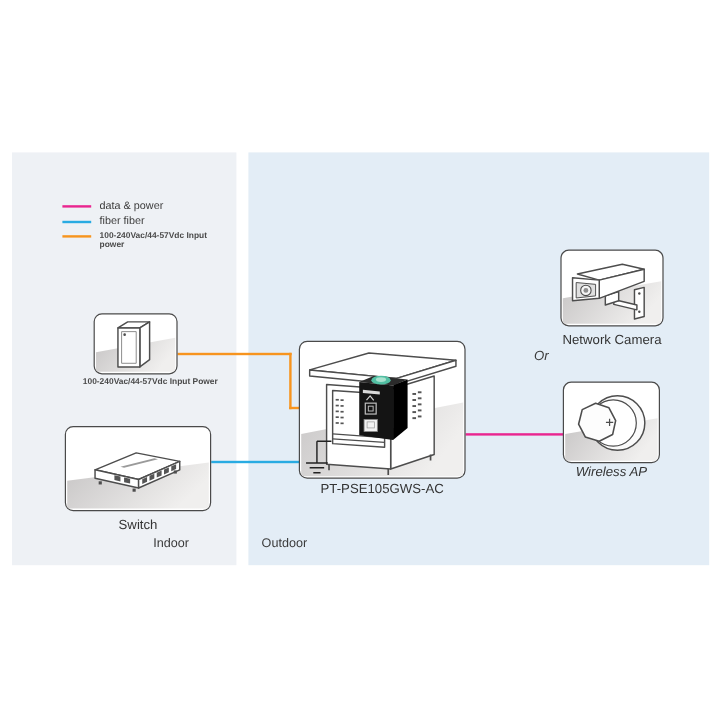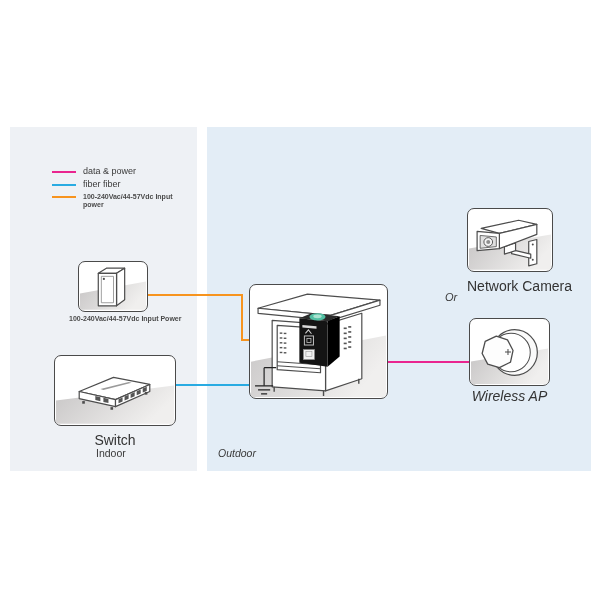--- a/index.html
+++ b/index.html
@@ -8,21 +8,21 @@
   .panel{position:absolute;top:127px;height:344px;}
   .panel-indoor{left:10px;width:187px;}
   .panel-outdoor{left:207px;width:384px;}
 
   .conn{position:absolute;}
 
   .device-box{position:absolute;background:#fff;border:1.6px solid #4a4a4a;
               border-radius:7px;box-sizing:border-box;overflow:hidden;}
   .device-box svg{display:block;width:100%;height:100%;}
 
-  .device-caption{position:absolute;font-size:14px;color:#333;text-align:center;
+  .device-caption{position:absolute;font-size:11px;color:#333;text-align:center;
                   white-space:nowrap;}
   .small-caption{position:absolute;font-size:7px;font-weight:bold;color:#4a4a4a;
                  white-space:nowrap;letter-spacing:0px;}
 
   .legend{position:absolute;left:52px;top:167px;}
   .legend-row{display:flex;align-items:center;margin-bottom:4px;}
   .legend-row.wrap{align-items:flex-start;margin-bottom:0;}
   .legend-swatch{width:24px;height:2px;margin-right:7px;flex:0 0 auto;}
   .legend-row.wrap .legend-swatch{margin-top:3px;}
   .legend-label{font-size:9px;line-height:9px;color:#3a3a3a;}
@@ -188,20 +188,21 @@
 
       <g stroke="#222" stroke-width="1.2">
         <line x1="14" y1="82" x2="26" y2="82"></line>
         <line x1="14" y1="82" x2="14" y2="100"></line>
         <line x1="5" y1="100" x2="23" y2="100"></line>
         <line x1="8" y1="104" x2="20" y2="104"></line>
         <line x1="11" y1="108" x2="17" y2="108"></line>
       </g>
     </svg>
   </div>
+  <div class="device-caption" style="left:249px;top:402px;width:139px;">PT-PSE105GWS-AC</div>
 
   <div class="device-box" style="left:467px;top:208px;width:86px;height:64px;">
     <svg viewBox="0 0 83 61">
       <defs>
         <linearGradient id="gD" x1="0" y1="0" x2="1" y2="0.35">
           <stop offset="0" stop-color="#c7c5c5"></stop>
             <stop offset="1" stop-color="#f0efee"></stop>
         </linearGradient>
       </defs>
       <polygon points="1,39 82,25 82,60 1,60" fill="url(#gD)"></polygon>
@@ -235,16 +236,16 @@
       <circle cx="40.5" cy="33" r="19" fill="#ffffff" stroke="#4d4d4d" stroke-width="1"></circle>
       <polygon points="15,22 26,16.8 37,20.5 42.5,31 40,42.5 29,48 17.5,44.5 12,34" fill="#fdfdfd" stroke="#4d4d4d" stroke-width="1.3" stroke-linejoin="round"></polygon>
       <g stroke="#4d4d4d" stroke-width="1">
         <line x1="34.5" y1="32.5" x2="40.5" y2="32.5"></line>
         <line x1="37.5" y1="29.5" x2="37.5" y2="35.5"></line>
       </g>
     </svg>
   </div>
   <div class="device-caption" style="left:469px;top:388px;width:81px;font-style:italic;">Wireless AP</div>
 
-  <div class="zone-label" style="left:96px;top:447px;width:73px;text-align:left;">Indoor</div>
-  <div class="zone-label" style="left:218px;top:447px;font-style:italic;">Outdoor</div>
+  <div class="zone-label" style="left:106px;top:447px;width:73px;text-align:center;">Indoor</div>
+  <div class="zone-label" style="left:218px;top:447px;">Outdoor</div>
 
 </div>
 
 </body></html>

